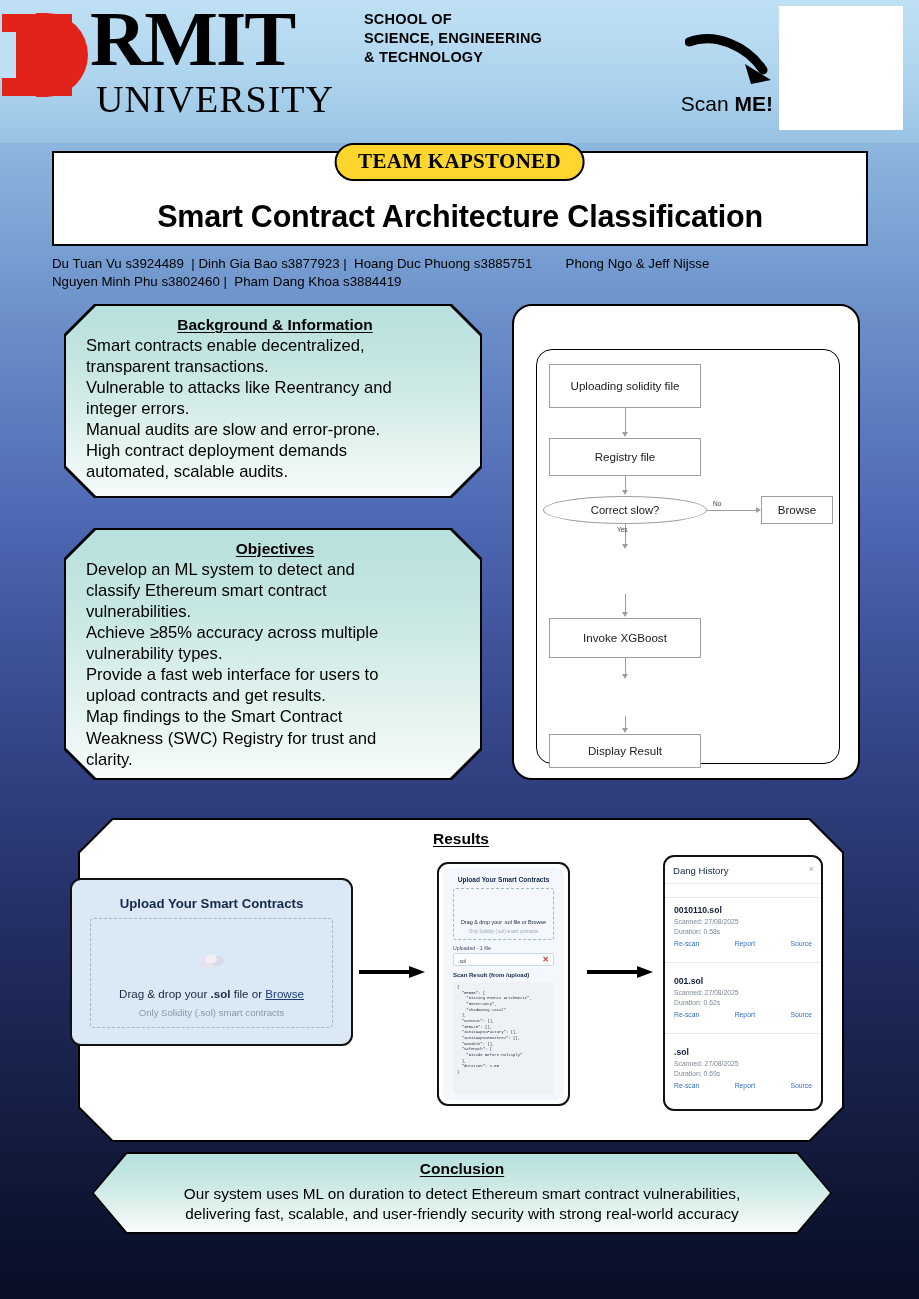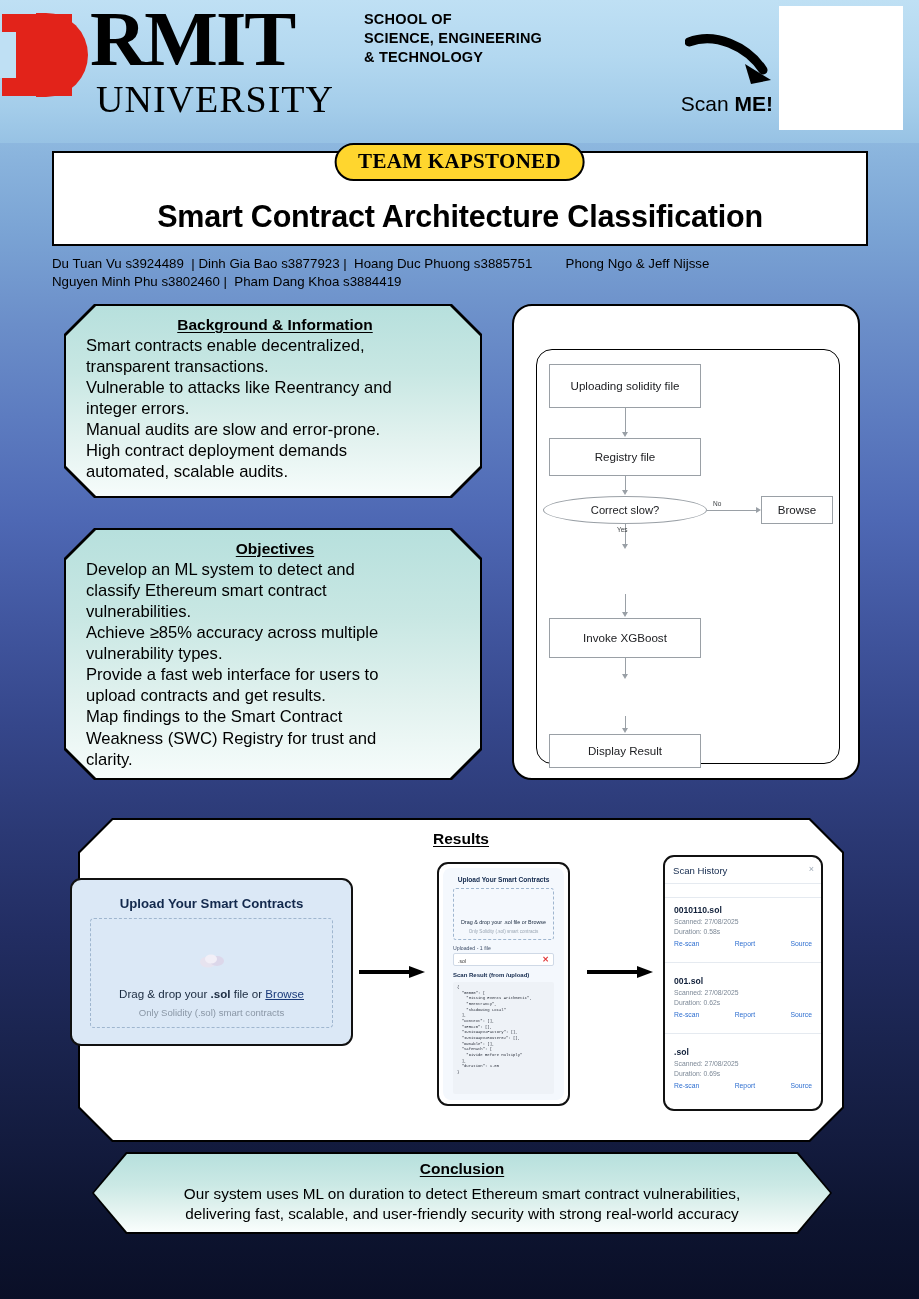--- a/index.html
+++ b/index.html
@@ -420,21 +420,21 @@
 }</div>
   </div>
 </div>
 
 <svg class="big-arrow" style="left:587px; top:965px; width:68px;" viewBox="0 0 68 14">
   <rect x="0" y="5" width="52" height="4" fill="#000"></rect>
   <path d="M50 1 L66 7 L50 13 Z" fill="#000"></path>
 </svg>
 
 <div id="shotC">
-  <div id="shotC-title">Scan History</div>
+  <div id="shotC-title">Dang History</div>
   <div id="shotC-close">×</div>
   <div class="hist-sep" style="top:26px;"></div>
   <div class="hist-sep" style="top:40px;"></div>
   <div id="hist-list">
       <div class="hist-item" style="top: 42px;">
         <div class="hist-name">0010110.sol</div>
         <div class="hist-meta">Scanned: 27/08/2025</div>
         <div class="hist-meta">Duration: 0.58s</div>
         <div class="hist-actions">
           <span>Re-scan</span>

